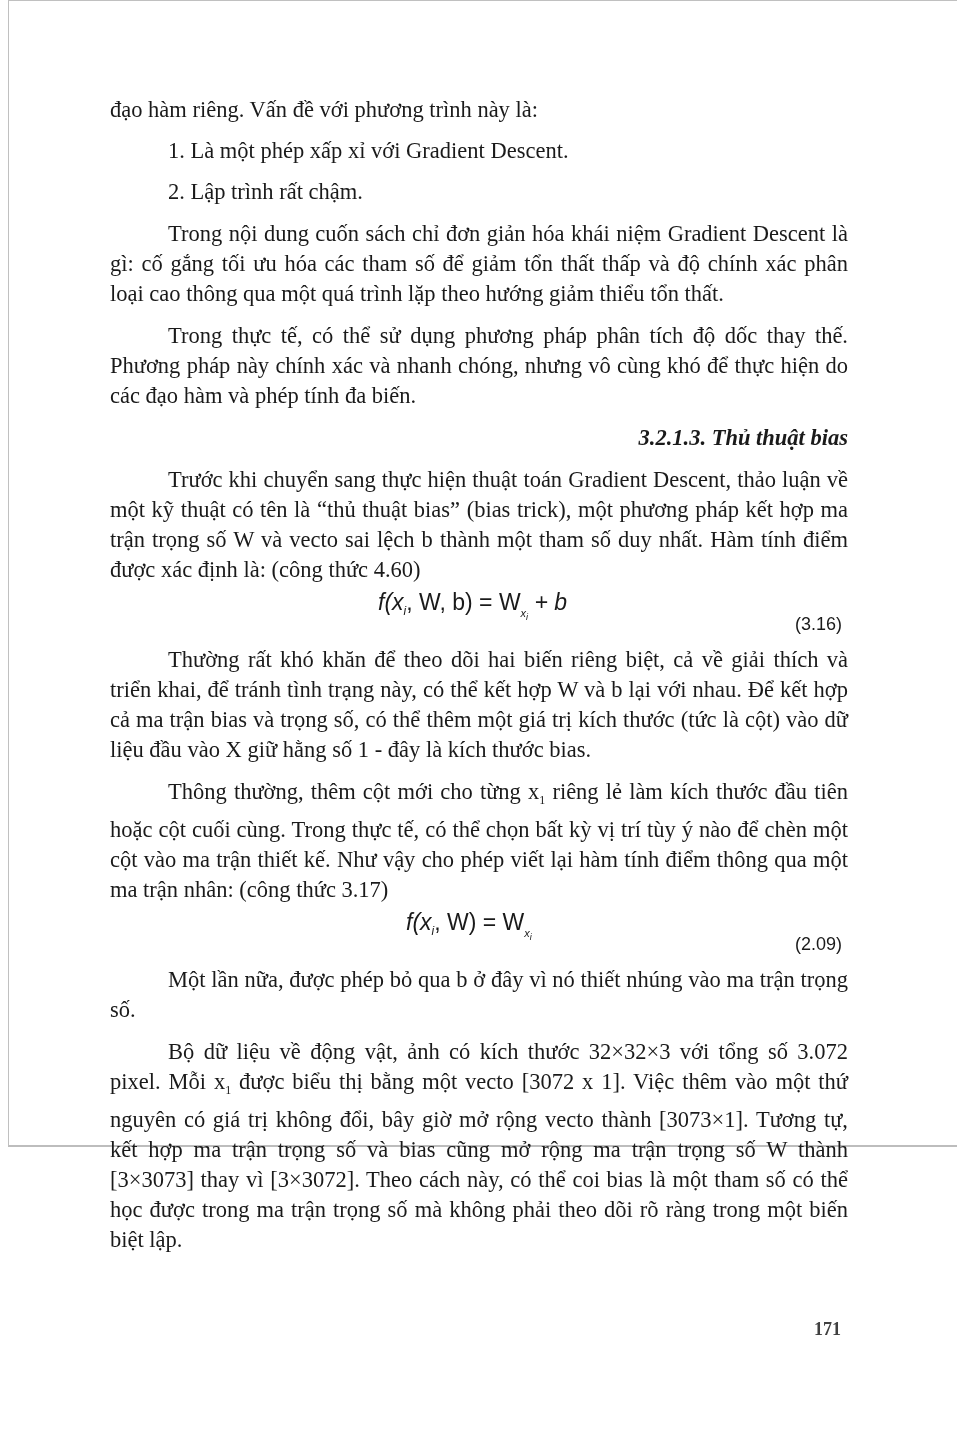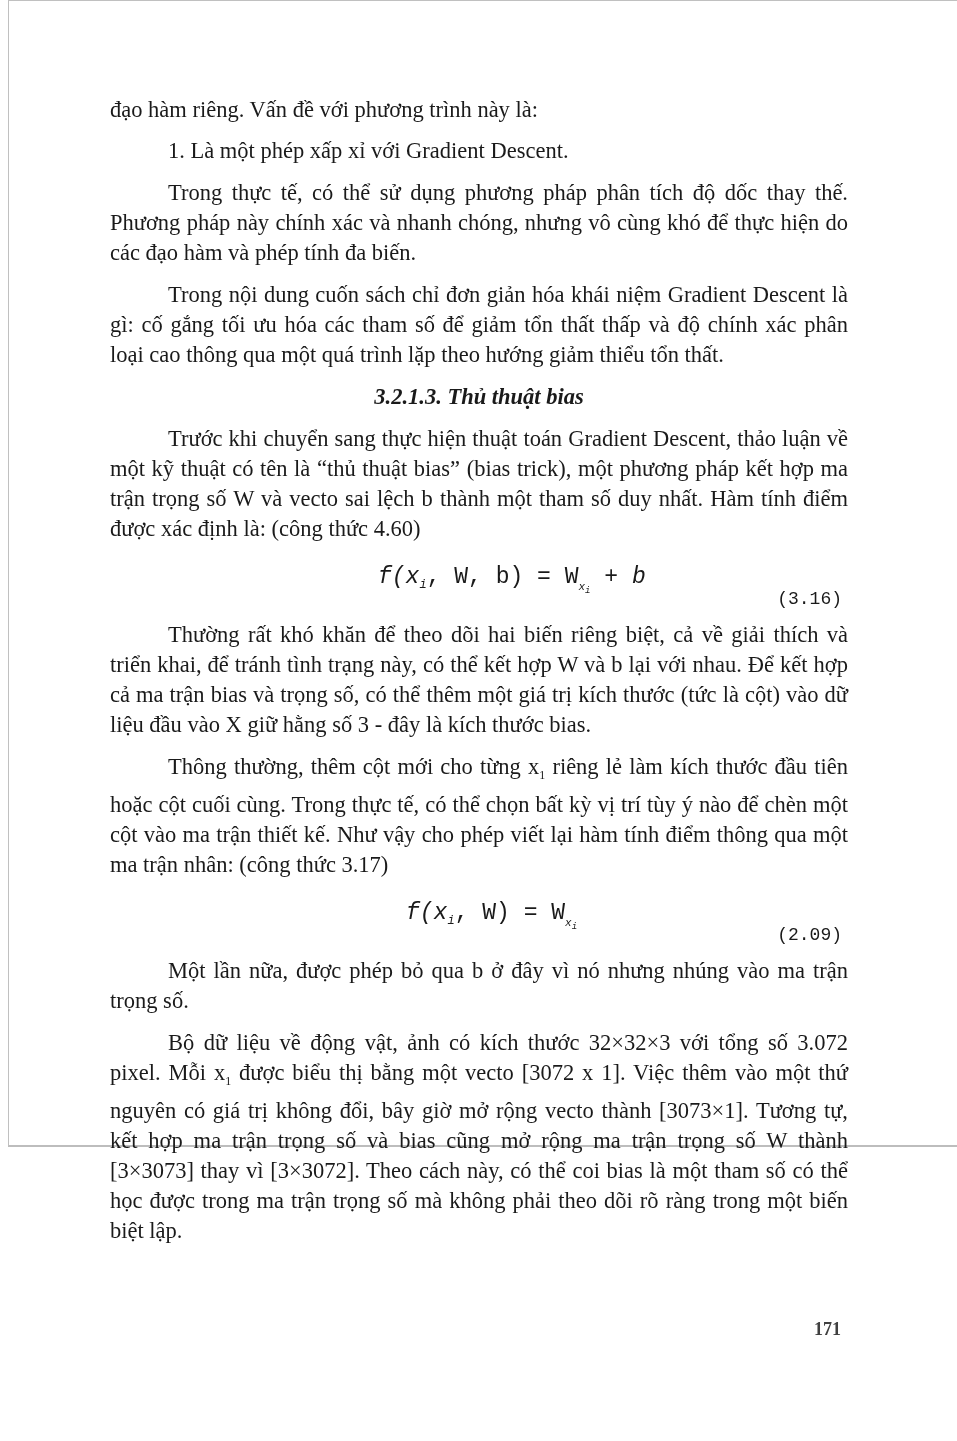--- a/index.html
+++ b/index.html
@@ -14,25 +14,25 @@
       position: absolute; left: 101px; top: 94px; width: 738px;
       font-family: "Liberation Serif", "DejaVu Serif", serif;
       font-size: 22.5px; line-height: 30px; color: #1a1a1a;
       text-align: justify;
     }
     p { margin: 0; }
     .para { text-indent: 58px; margin-top: 12px; }
     .para.first { text-indent: 0; margin-top: 0; }
     .list-item { padding-left: 58px; margin-top: 11px; }
     .heading {
-      font-weight: bold; font-style: italic; margin-top: 12px; text-align: center;
+      font-weight: bold; font-style: italic; margin-top: 12px; text-align: right;
     }
     .equation {
-      position: relative; height: 54px; margin-top: 18px;
-      font-family: Liberation Mono, monospace;
+      position: relative; height: 54px; margin-top: 2px;
+      font-family: Liberation Sans, sans-serif;
     }
     .equation .expr {
       position: absolute; top: 0; white-space: nowrap; font-size: 23px;
     }
     .equation .num {
       position: absolute; right: 6px; top: 22px; font-size: 18px;
     }
     .it { font-style: italic; }
     .sub { font-size: 12px; vertical-align: -5px; font-style: italic; }
     .sub2 { font-size: 9px; vertical-align: -3px; font-style: italic; }
@@ -45,43 +45,44 @@
   </style>
 </head>
 <body>
 
 <div class="page">
   <div class="content">
 
     <p class="para first">đạo hàm riêng. Vấn đề với phương trình này là:</p>
 
     <p class="list-item">1. Là một phép xấp xỉ với Gradient Descent.</p>
+    <p class="list-item">2. Lập trình rất chậm.</p>
+
+    <p class="para">Trong nội dung cuốn sách chỉ đơn giản hóa khái niệm Gradient Descent là gì: cố gắng tối ưu hóa các tham số để giảm tổn thất thấp và độ chính xác phân loại cao thông qua một quá trình lặp theo hướng giảm thiểu tổn thất.</p>
 
     <p class="para">Trong thực tế, có thể sử dụng phương pháp phân tích độ dốc thay thế. Phương pháp này chính xác và nhanh chóng, nhưng vô cùng khó để thực hiện do các đạo hàm và phép tính đa biến.</p>
-
-    <p class="para">Trong nội dung cuốn sách chỉ đơn giản hóa khái niệm Gradient Descent là gì: cố gắng tối ưu hóa các tham số để giảm tổn thất thấp và độ chính xác phân loại cao thông qua một quá trình lặp theo hướng giảm thiểu tổn thất.</p>
 
     <p class="heading">3.2.1.3. Thủ thuật bias</p>
 
     <p class="para">Trước khi chuyển sang thực hiện thuật toán Gradient Descent, thảo luận về một kỹ thuật có tên là “thủ thuật bias” (bias trick), một phương pháp kết hợp ma trận trọng số W và vecto sai lệch b thành một tham số duy nhất. Hàm tính điểm được xác định là: (công thức 4.60)</p>
 
     <div class="equation">
       <span class="expr" style="left:268px;"><span class="it">f(x</span><span class="sub">i</span><span>, W, b) = W</span><span class="xsub"><span class="it">x</span><span class="sub2">i</span></span><span class="it"> + b</span></span>
       <span class="num">(3.16)</span>
     </div>
 
-    <p class="para" style="margin-top:4px;">Thường rất khó khăn để theo dõi hai biến riêng biệt, cả về giải thích và triển khai, để tránh tình trạng này, có thể kết hợp W và b lại với nhau. Để kết hợp cả ma trận bias và trọng số, có thể thêm một giá trị kích thước (tức là cột) vào dữ liệu đầu vào X giữ hằng số 3 - đây là kích thước bias.</p>
+    <p class="para" style="margin-top:4px;">Thường rất khó khăn để theo dõi hai biến riêng biệt, cả về giải thích và triển khai, để tránh tình trạng này, có thể kết hợp W và b lại với nhau. Để kết hợp cả ma trận bias và trọng số, có thể thêm một giá trị kích thước (tức là cột) vào dữ liệu đầu vào X giữ hằng số 1 - đây là kích thước bias.</p>
 
     <p class="para"><span>Thông thường, thêm cột mới cho từng x</span><span class="sub" style="font-style:normal;">1</span><span> riêng lẻ làm kích thước đầu tiên hoặc cột cuối cùng. Trong thực tế, có thể chọn bất kỳ vị trí tùy ý nào để chèn một cột vào ma trận thiết kế. Như vậy cho phép viết lại hàm tính điểm thông qua một ma trận nhân: (công thức 3.17)</span></p>
 
     <div class="equation">
       <span class="expr" style="left:296px;"><span class="it">f(x</span><span class="sub">i</span><span>, W) = W</span><span class="xsub"><span class="it">x</span><span class="sub2">i</span></span></span>
       <span class="num">(2.09)</span>
     </div>
 
-    <p class="para" style="margin-top:4px;">Một lần nữa, được phép bỏ qua b ở đây vì nó nhưng nhúng vào ma trận trọng số.</p>
+    <p class="para" style="margin-top:4px;">Một lần nữa, được phép bỏ qua b ở đây vì nó thiết nhúng vào ma trận trọng số.</p>
 
     <p class="para"><span>Bộ dữ liệu về động vật, ảnh có kích thước 32×32×3 với tổng số 3.072 pixel. Mỗi x</span><span class="sub" style="font-style:normal;">1</span><span> được biểu thị bằng một vecto [3072 x 1]. Việc thêm vào một thứ nguyên có giá trị không đổi, bây giờ mở rộng vecto thành [3073×1]. Tương tự, kết hợp ma trận trọng số và bias cũng mở rộng ma trận trọng số W thành [3×3073] thay vì [3×3072]. Theo cách này, có thể coi bias là một tham số có thể học được trong ma trận trọng số mà không phải theo dõi rõ ràng trong một biến biệt lập.</span></p>
 
   </div>
 
   <div class="page-number">171</div>
 </div>
 
 </body></html>

